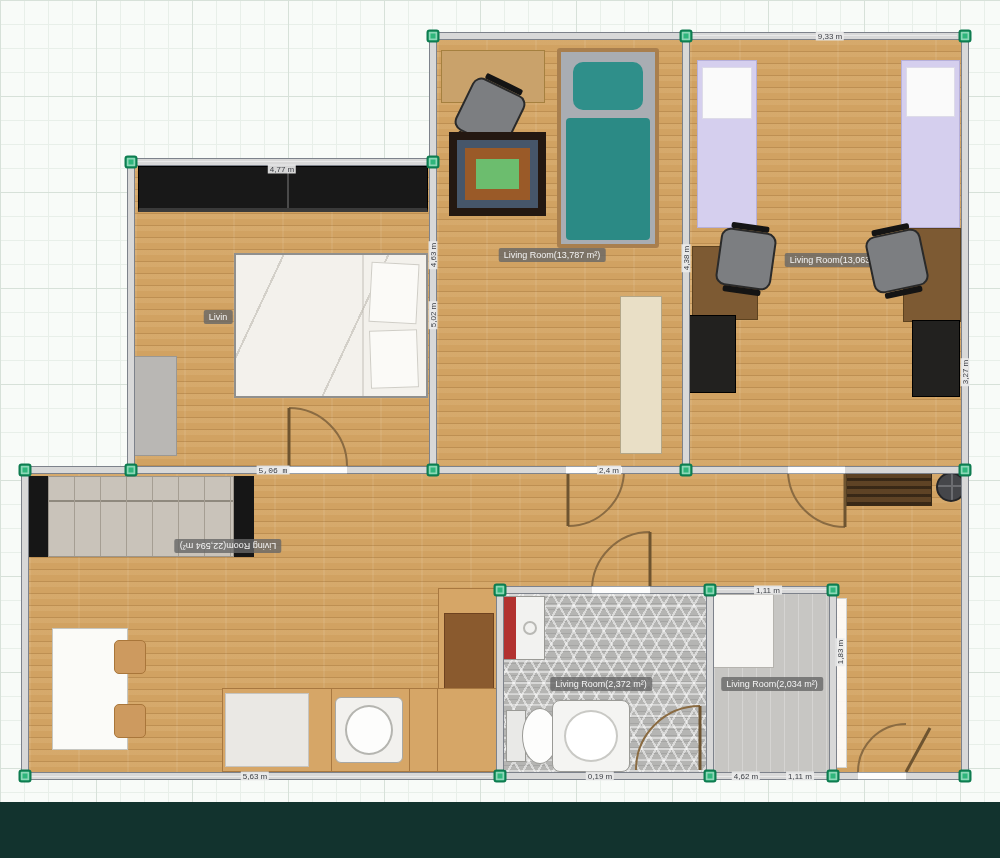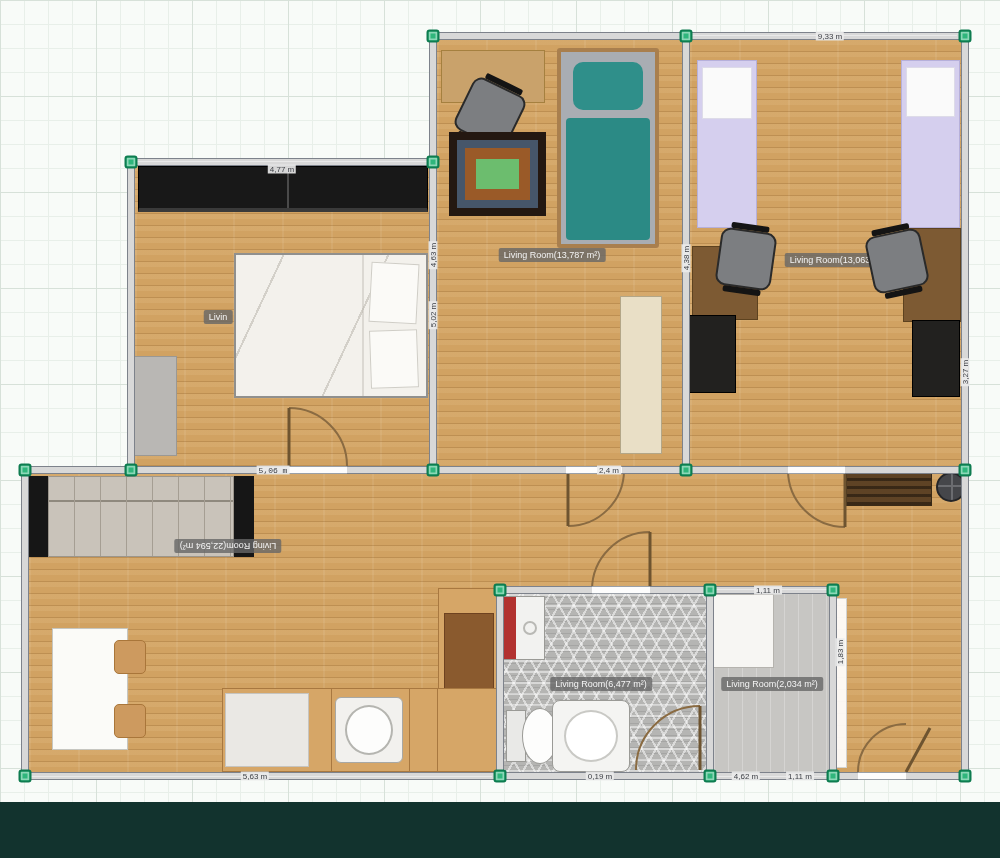--- a/index.html
+++ b/index.html
@@ -149,21 +149,21 @@
       <path d="M906,772 L930,728" stroke="#6e5430" stroke-width="3"></path>
     </g>
     <g stroke="#8a6b42" fill="none">
       <path d="M636,770 A64,64 0 0 1 700,706" stroke-width="2"></path>
       <path d="M700,770 L700,706" stroke="#6e5430" stroke-width="3"></path>
     </g>
   </svg>
 
   <div class="abs rlabel" style="left:552px;top:255px;">Living Room(13,787 m²)</div>
   <div class="abs rlabel flip" style="left:228px;top:546px;">Living Room(22,594 m²)</div>
-  <div class="abs rlabel" style="left:601px;top:684px;">Living Room(6,477 m²)</div>
+  <div class="abs rlabel" style="left:601px;top:684px;">Living Room(2,372 m²)</div>
   <div class="abs rlabel" style="left:772px;top:684px;">Living Room(2,034 m²)</div>
 
   <div class="abs wall" style="left:429px;top:32px;width:540px;height:8px;"></div>
   <div class="abs wall" style="left:127px;top:158px;width:310px;height:8px;"></div>
   <div class="abs wall" style="left:21px;top:466px;width:948px;height:8px;"></div>
   <div class="abs wall" style="left:496px;top:586px;width:341px;height:8px;"></div>
   <div class="abs wall" style="left:21px;top:772px;width:948px;height:8px;"></div>
   <div class="abs wall" style="left:127px;top:158px;width:8px;height:316px;"></div>
   <div class="abs wall" style="left:429px;top:32px;width:8px;height:442px;"></div>
   <div class="abs wall" style="left:682px;top:32px;width:8px;height:442px;"></div>

